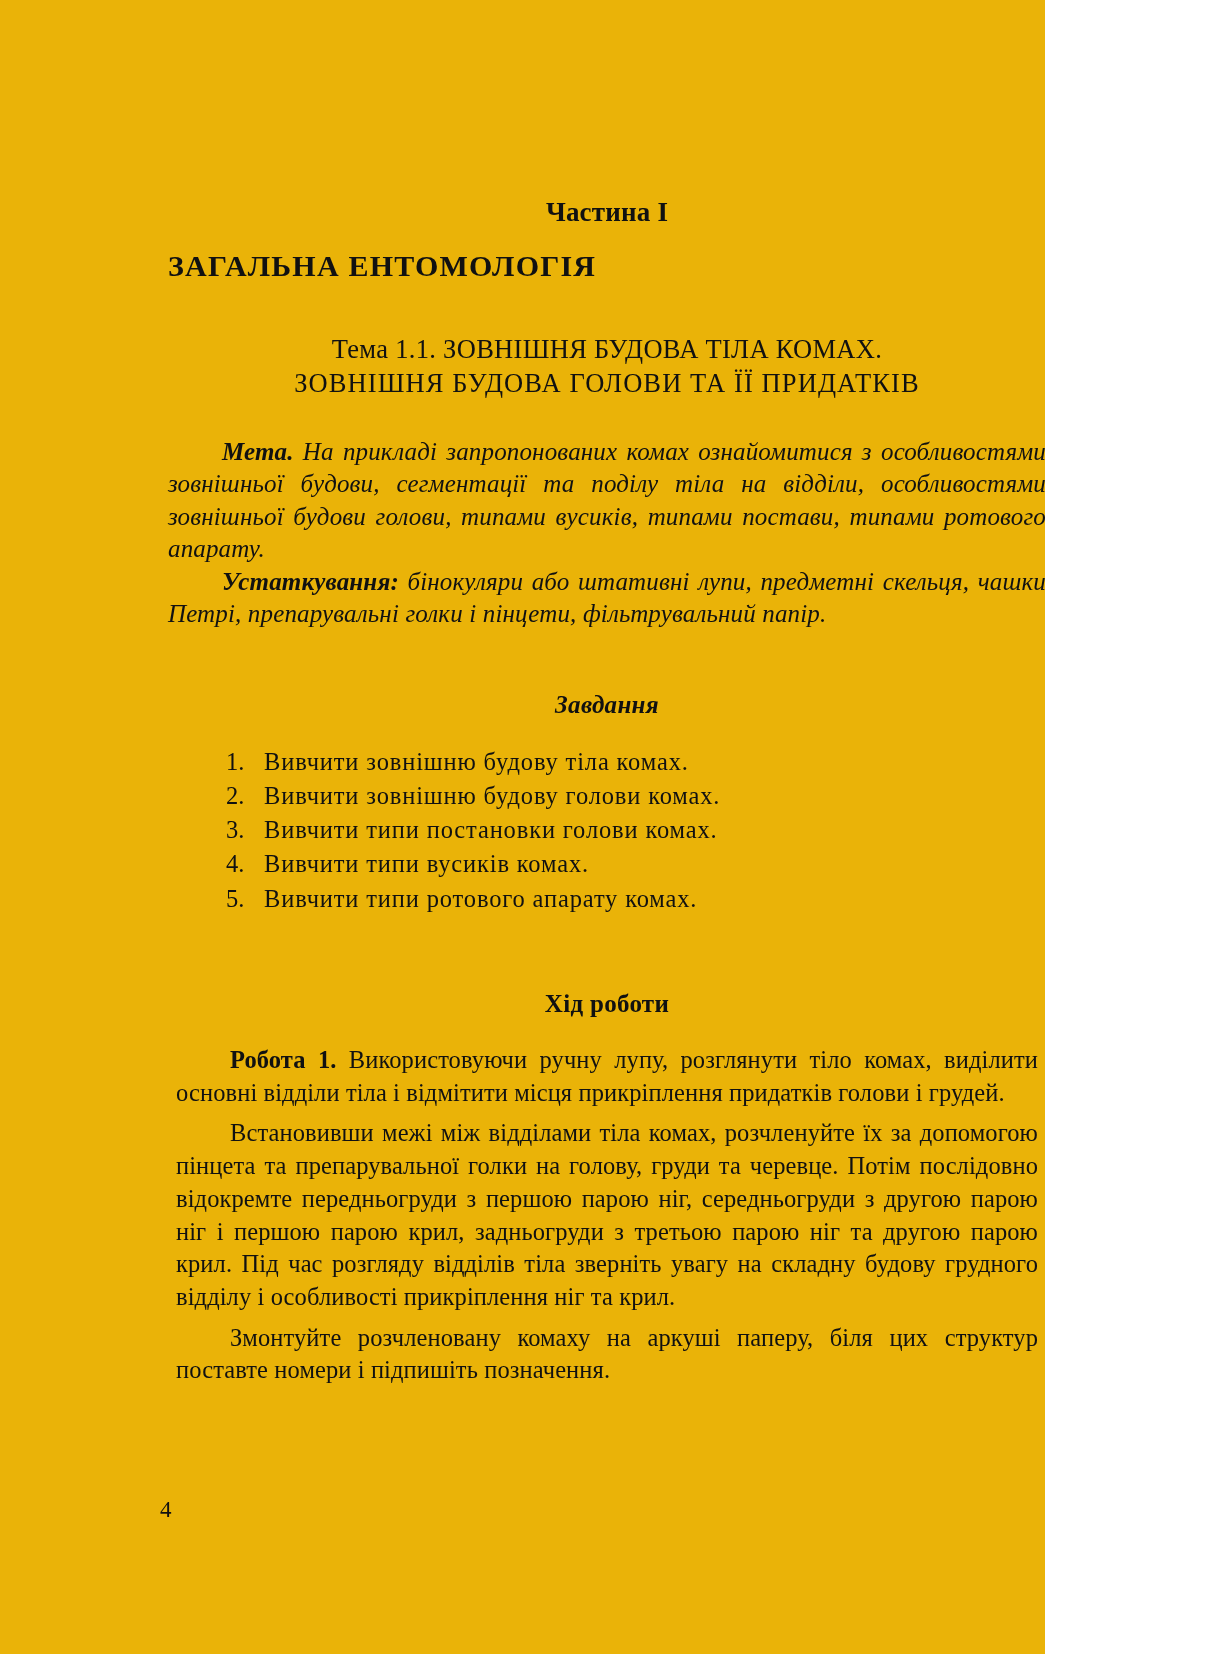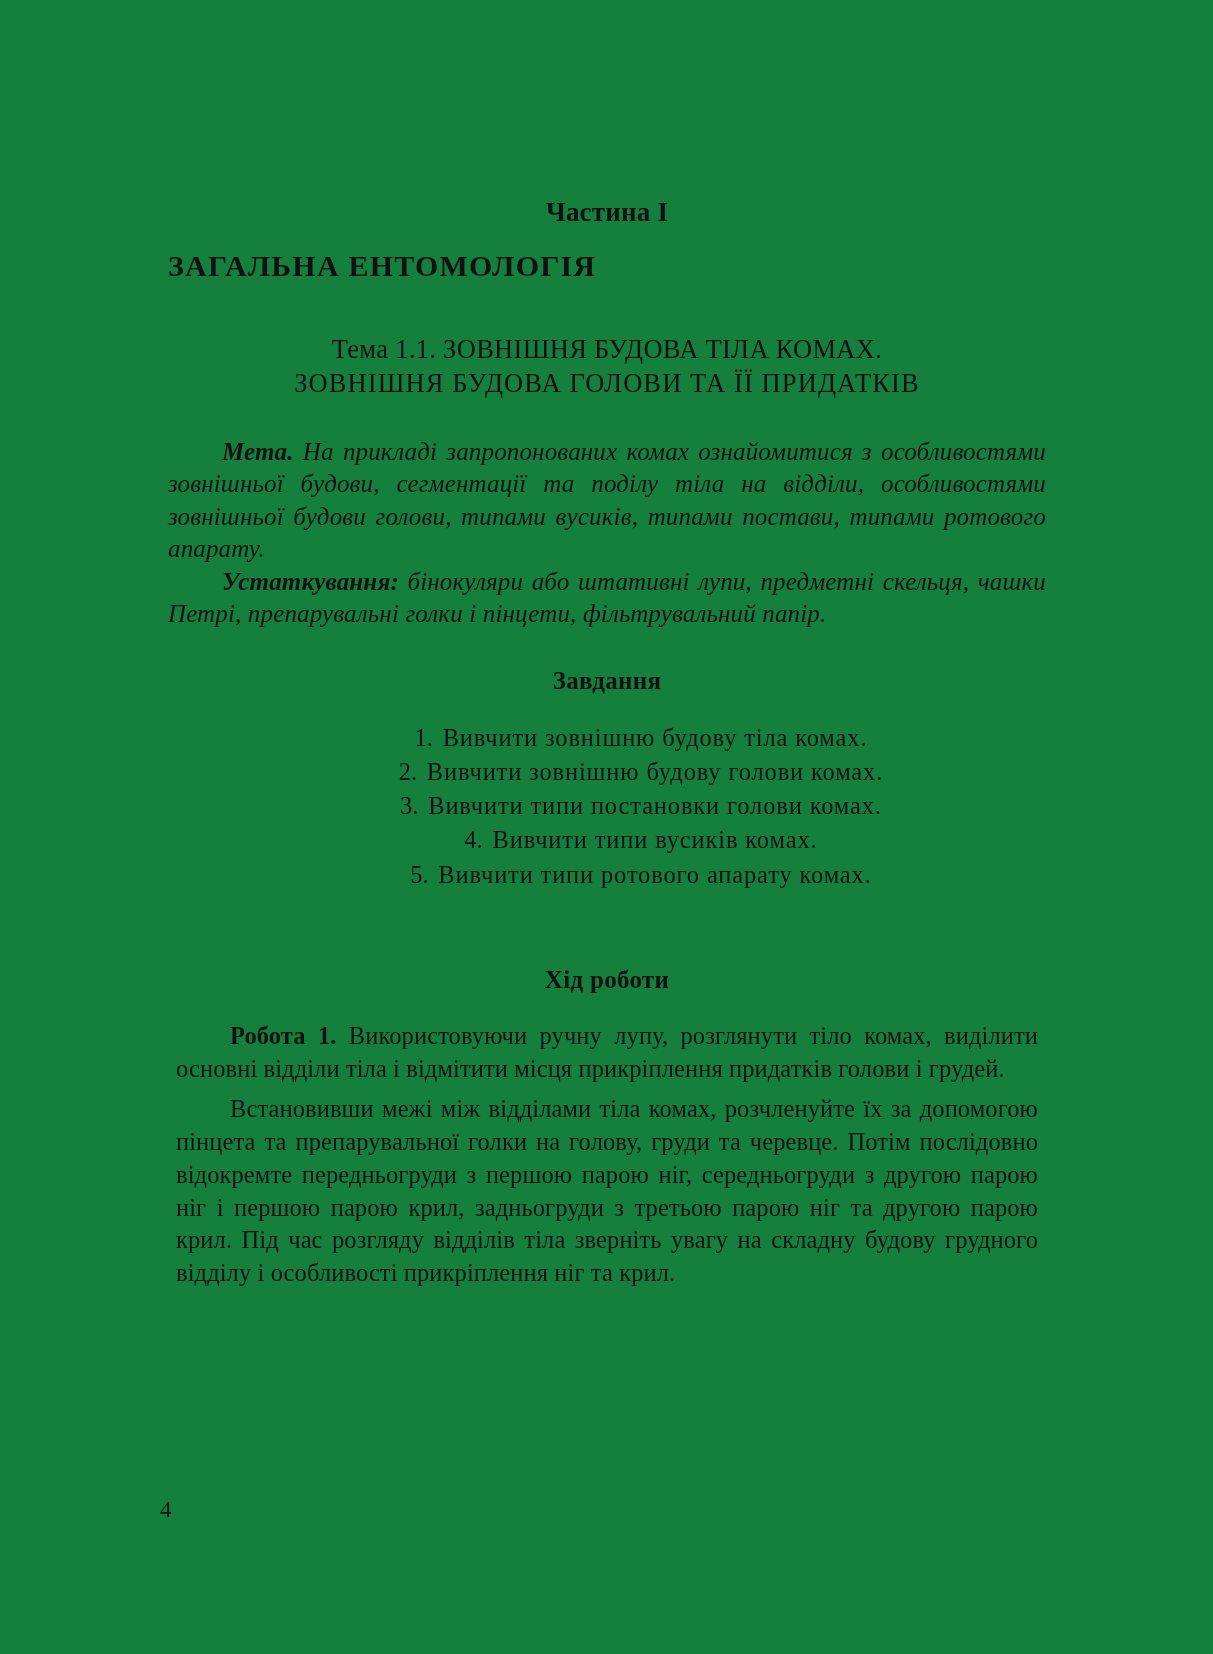--- a/index.html
+++ b/index.html
@@ -15,23 +15,23 @@
     overflow: hidden;
     font-family: "Liberation Serif", "DejaVu Serif", serif;
     color: #111111;
     -webkit-font-smoothing: antialiased;
   }
 
   .page {
     position: absolute;
     left: 0;
     top: 0;
-    width: 1213px;
+    width: 1045px;
     height: 1654px;
-    background: #15803d;
+    background: #eab308;
   }
 
   
   .content {
     position: absolute;
     left: 168px;
     top: 196px;
     width: 878px;
   }
 
@@ -66,21 +66,21 @@
     letter-spacing: 1.1px;
   }
 
   .section-heading {
     text-align: center;
     font-size: 25px;
     font-weight: 700;
     letter-spacing: .3px;
     margin: 0;
   }
-  .heading-zavdannya { margin-top: 36px; }
+  .heading-zavdannya { margin-top: 60px; font-style: italic; }
   .heading-hid { margin-top: 74px; }
 
   
   .intro {
     margin-top: 35px;
   }
   .intro p {
     margin: 0;
     font-style: italic;
     font-size: 25px;
@@ -92,21 +92,20 @@
   .intro p .lead {
     font-weight: 700;
     font-style: italic;
   }
 
   
   .tasks {
     list-style: none;
     margin: 26px 0 0 0;
     padding: 0 0 0 58px;
-    text-align: center;
   }
   .tasks li {
     font-size: 24.5px;
     line-height: 1.40;
     letter-spacing: .85px;
     white-space: nowrap;
   }
   .tasks li .num {
     display: inline-block;
     width: 38px;
@@ -172,19 +171,20 @@
     </ol>
 
     <h3 class="section-heading heading-hid">Хід роботи</h3>
 
     <div class="body-block">
 
       <p><span class="lead">Робота 1.</span><span> Використовуючи ручну лупу, розглянути тіло комах, виділити основні відділи тіла і відмітити місця прикріплення придатків голови і грудей.</span></p>
 
       <p><span>Встановивши межі між відділами тіла комах, розчленуйте їх за допомогою пінцета та препарувальної голки на голову, груди та черевце. Потім послідовно відокремте передньогруди з першою парою ніг, середньогруди з другою парою ніг і першою парою крил, задньогруди з третьою парою ніг та другою парою крил. Під час розгляду відділів тіла зверніть увагу на складну будову грудного відділу і особливості прикріплення ніг та крил.</span></p>
 
+      <p><span>Змонтуйте розчленовану комаху на аркуші паперу, біля цих структур поставте номери і підпишіть позначення.</span></p>
 
     </div>
 
   </div>
 
   <div class="folio">4</div>
 </div>
 
 </body></html>

